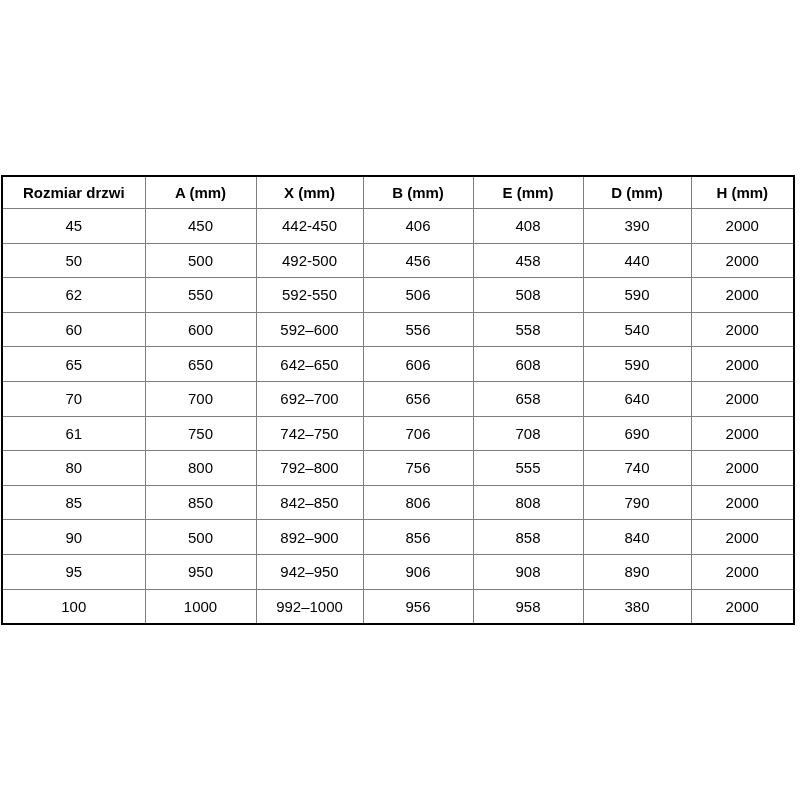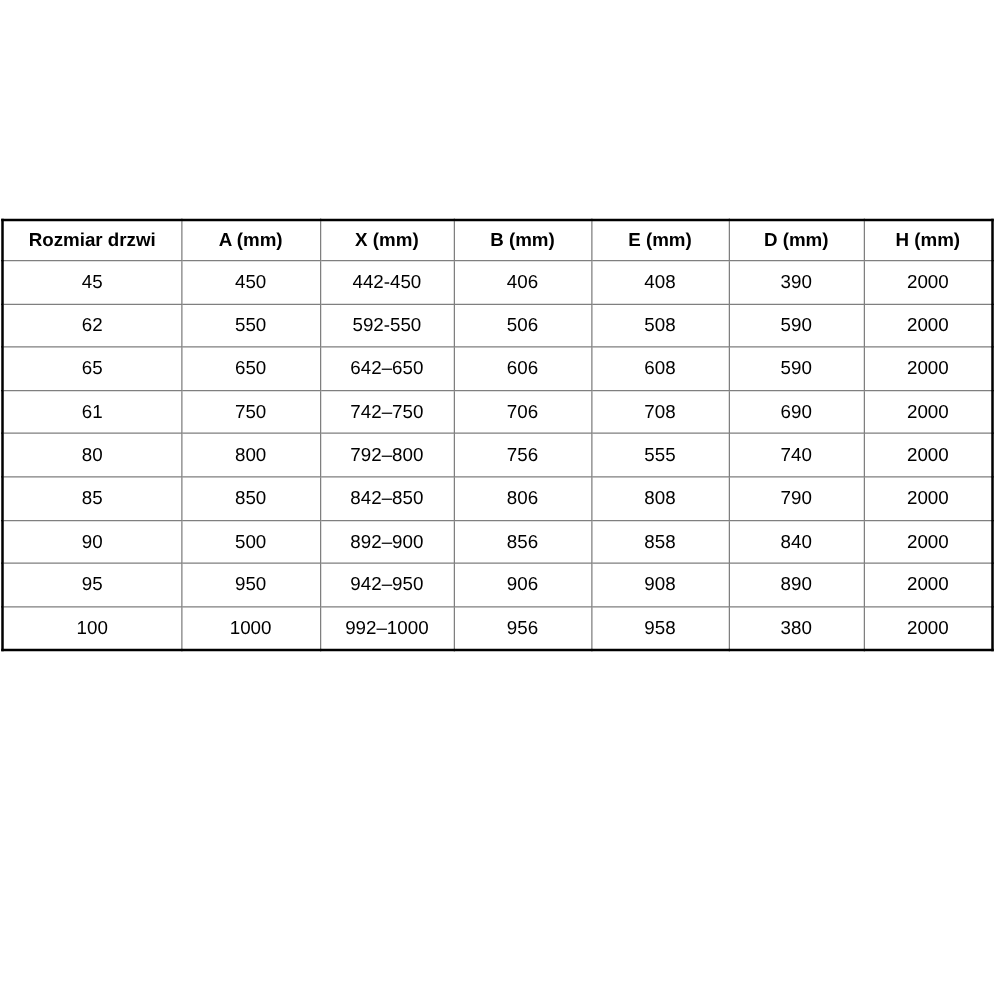--- a/index.html
+++ b/index.html
@@ -74,35 +74,62 @@
       <tr>
         <td>45</td>
         <td>450</td>
         <td>442-450</td>
         <td>406</td>
         <td>408</td>
         <td>390</td>
         <td>2000</td>
       </tr>
       <tr>
+        <td>50</td>
+        <td>500</td>
+        <td>492-500</td>
+        <td>456</td>
+        <td>458</td>
+        <td>440</td>
+        <td>2000</td>
+      </tr>
+      <tr>
         <td>62</td>
         <td>550</td>
         <td>592-550</td>
         <td>506</td>
         <td>508</td>
         <td>590</td>
         <td>2000</td>
       </tr>
       <tr>
+        <td>60</td>
+        <td>600</td>
+        <td>592–600</td>
+        <td>556</td>
+        <td>558</td>
+        <td>540</td>
+        <td>2000</td>
+      </tr>
+      <tr>
         <td>65</td>
         <td>650</td>
         <td>642–650</td>
         <td>606</td>
         <td>608</td>
         <td>590</td>
+        <td>2000</td>
+      </tr>
+      <tr>
+        <td>70</td>
+        <td>700</td>
+        <td>692–700</td>
+        <td>656</td>
+        <td>658</td>
+        <td>640</td>
         <td>2000</td>
       </tr>
       <tr>
         <td>61</td>
         <td>750</td>
         <td>742–750</td>
         <td>706</td>
         <td>708</td>
         <td>690</td>
         <td>2000</td>

